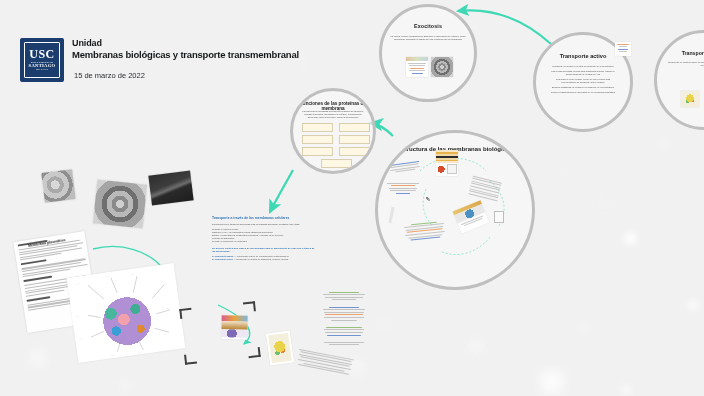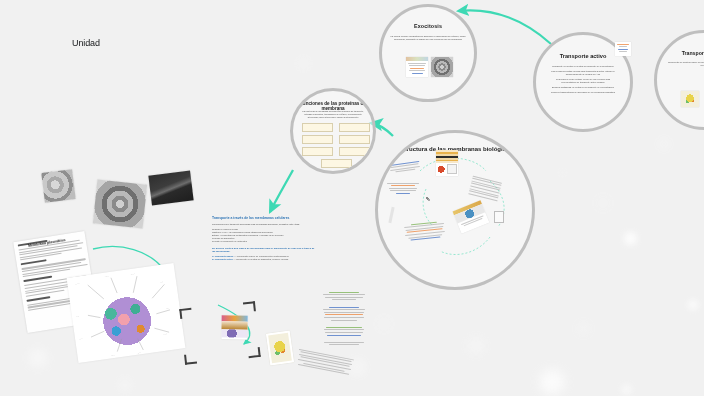--- a/index.html
+++ b/index.html
@@ -41,21 +41,21 @@
   }
   #usc-logo .usc-sub2 {
     color:#fff; font-size:4.6px; letter-spacing:0.3px; text-align:center;
     font-family:"Liberation Serif", serif; font-weight:bold;
   }
   #usc-logo .usc-sub3 {
     color:#fff; font-size:2.6px; letter-spacing:0.2px; text-align:center;
     font-family:"Liberation Serif", serif; font-weight:bold;
   }
   #title-text { margin-left:52px; }
-  .t-unidad { font-size:9px; font-weight:normal; color:#16181a; line-height:1.25; letter-spacing:-0.1px; }
+  .t-unidad { font-size:9px; font-weight:bold; color:#16181a; line-height:1.25; letter-spacing:-0.1px; }
   .t-main   { font-size:9.5px; font-weight:bold; color:#16181a; line-height:1.3; letter-spacing:-0.2px; white-space:nowrap; }
   .t-author { font-size:9.5px; color:#2a2d31; line-height:1.45; margin-top:1px; }
   .t-date   { font-size:7.5px; color:#2a2d31; margin-top:9px; margin-left:2px; }
 
   
   .node {
     position:absolute; border-radius:50%;
     border:3px solid #bfbfbf;
     background:rgba(250,250,250,0.55);
     overflow:hidden;
@@ -138,22 +138,32 @@
   <div class="bokeh soft" style="left:560px;top:170px;width:5px;height:5px;opacity:.5;"></div>
   <div class="bokeh soft" style="left:660px;top:140px;width:8px;height:8px;opacity:.5;"></div>
   <div class="bokeh soft" style="left:30px;top:350px;width:16px;height:16px;opacity:.6;"></div>
   <div class="bokeh soft" style="left:120px;top:380px;width:10px;height:10px;opacity:.5;"></div>
   <div class="bokeh soft" style="left:470px;top:340px;width:12px;height:12px;opacity:.55;"></div>
   <div class="bokeh soft" style="left:380px;top:320px;width:8px;height:8px;opacity:.45;"></div>
   <div class="bokeh soft" style="left:300px;top:60px;width:7px;height:7px;opacity:.45;"></div>
   <div class="bokeh soft" style="left:350px;top:360px;width:14px;height:14px;opacity:.5;"></div>
 
   <div id="title-block">
+    <div id="usc-logo">
+      <div class="usc-box">
+        <div class="usc-main">USC</div>
+        <div class="usc-sub">UNIVERSIDAD</div>
+        <div class="usc-sub2">SANTIAGO</div>
+        <div class="usc-sub3">DE  CALI</div>
+      </div>
+    </div>
     <div id="title-text">
       <div class="t-unidad">Unidad</div>
+      <div class="t-main">Membranas biológicas y transporte transmembranal</div>
+      <div class="t-date">15 de marzo de 2022</div>
     </div>
   </div>
 
   <svg class="arrows" viewBox="0 0 704 396">
     <defs>
       <marker id="ah" markerWidth="7" markerHeight="7" refX="5.2" refY="3.2" orient="auto">
         <path d="M0,0.3 L6.2,3.2 L0,6.1 L1.4,3.2 Z" fill="#3ed9b4"></path>
       </marker>
     </defs>
 

